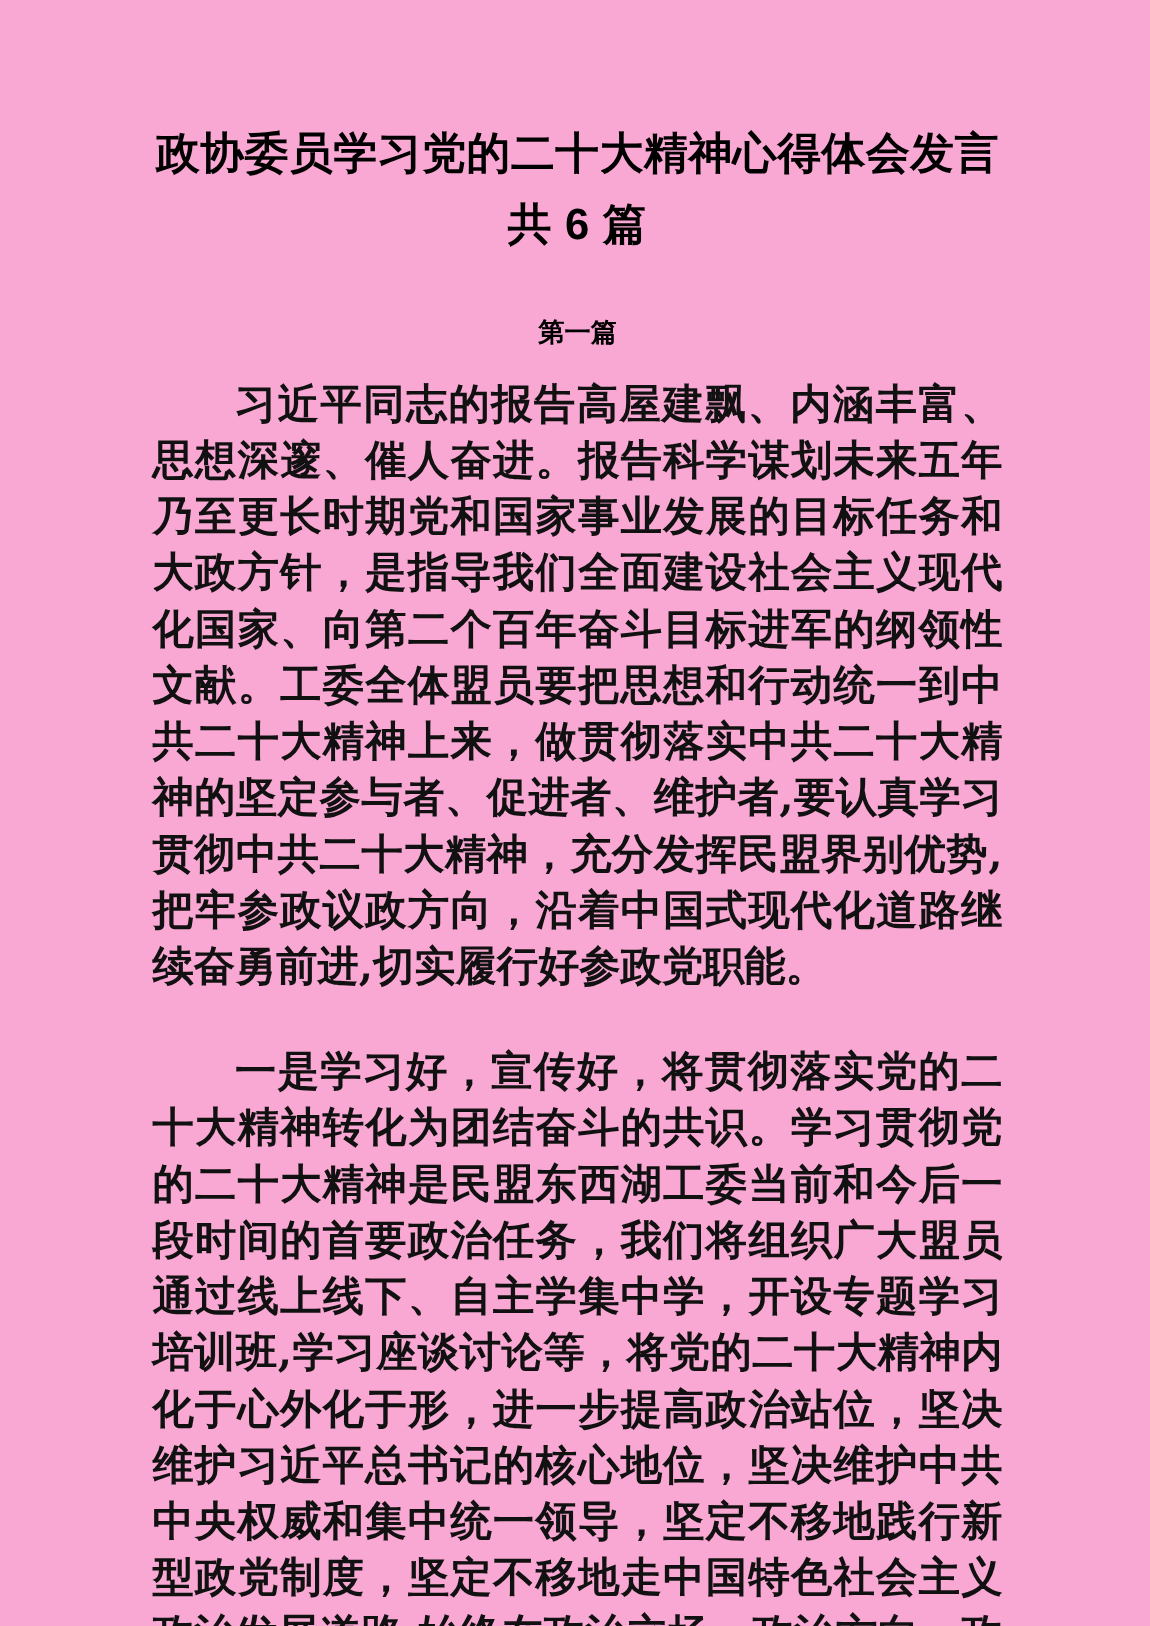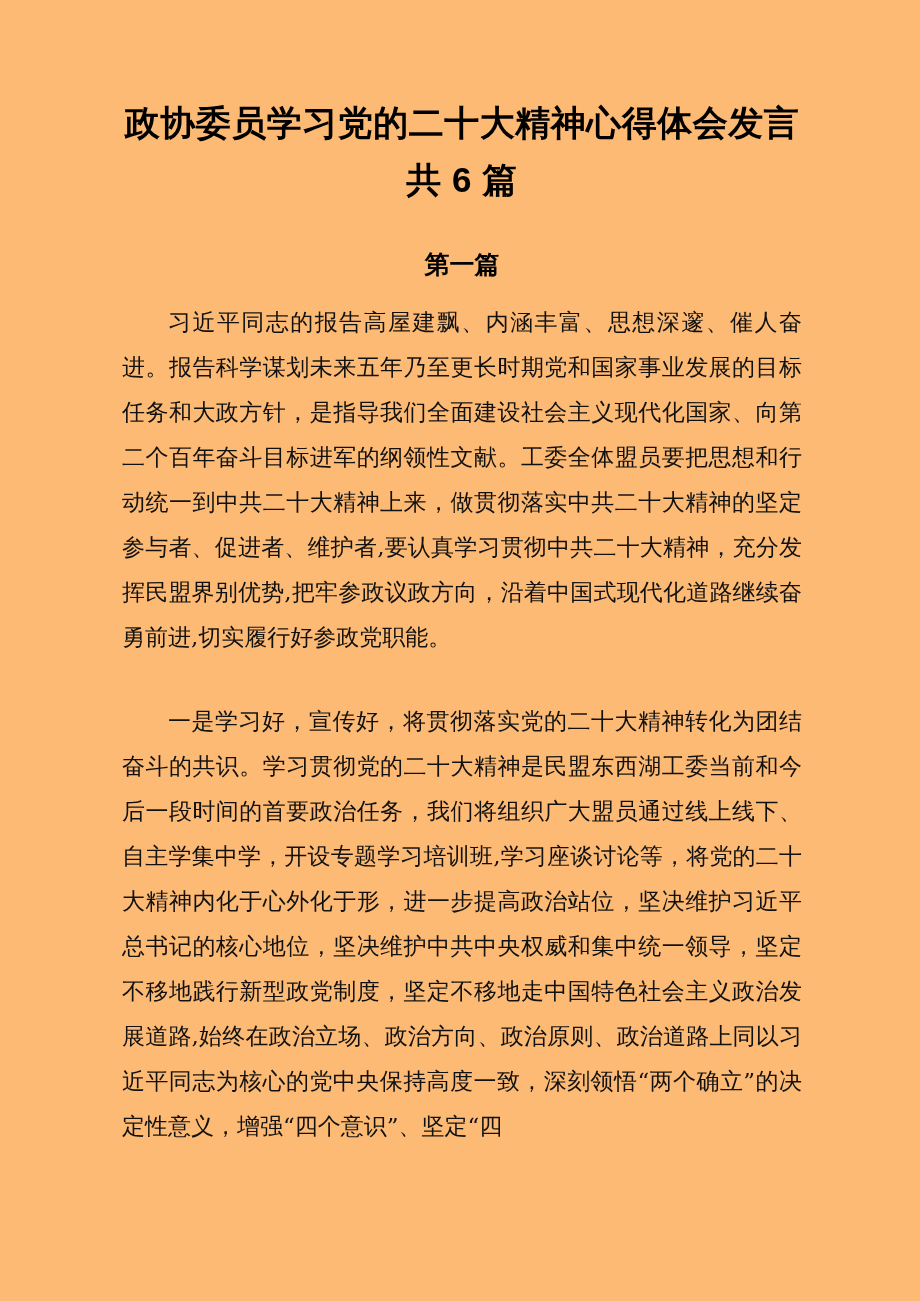--- a/index.html
+++ b/index.html
@@ -2,57 +2,58 @@
 <html><head>
   <meta charset="utf-8">
   <style>
     * { margin: 0; padding: 0; box-sizing: border-box; }
     html, body { background: #ffffff; }
     .page {
       position: relative;
       width: 920px;
       height: 1301px;
       margin: 0 auto;
-      background: #fdba74;
+      background: #f9a8d4;
       color: #000000;
       overflow: hidden;
     }
     .content {
       padding: 94px 118px 0 122px; 
     }
     .doc-title {
       font-family: "Liberation Sans", "DejaVu Sans", sans-serif;
       font-weight: 700;
       font-size: 35px;
       line-height: 57px;
       text-align: center;
       color: #000000;
       letter-spacing: 0.5px;
     }
     .section-heading {
       margin-top: 44px;
-      font-family: Liberation Mono, monospace;
+      font-family: Liberation Sans, sans-serif;
       font-weight: 600;
-      font-size: 25px;
+      font-size: 21px;
       line-height: 30px;
       text-align: center;
       color: #000000;
     }
     .body-text {
       margin-top: 18px;
     }
     .body-text p {
       font-family: "DejaVu Serif", "Liberation Serif", serif;
-      font-size: 23px;
+      font-size: 33px;
       line-height: 45px;
       color: #111111;
       text-align: justify;
       text-justify: inter-ideograph;
       text-indent: 2em;
       word-break: break-all;
+      font-weight: bold;
     }
     .body-text p + p {
       margin-top: 39px;
     }
   </style>
 </head>
 <body>
 
 <div class="page">
   <div class="content">

